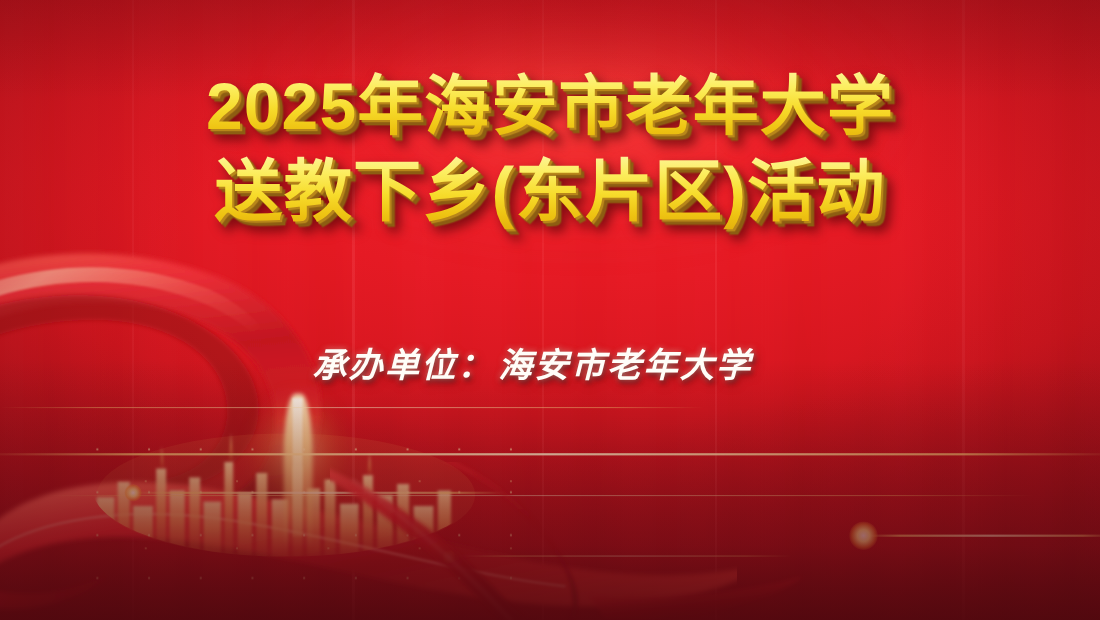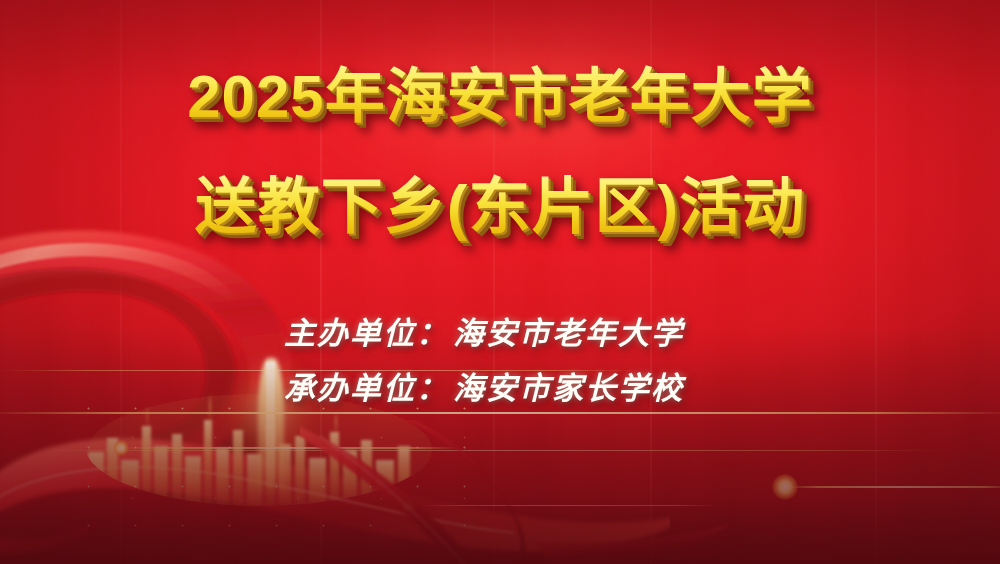--- a/index.html
+++ b/index.html
@@ -149,21 +149,21 @@
     background: linear-gradient(180deg, #fdf6a8 0%, #fcee62 26%, #f7dc2c 52%, #eec312 76%, #e0a90a 100%);
     -webkit-background-clip: text;
     background-clip: text;
     -webkit-text-fill-color: transparent;
     filter:
       drop-shadow(2px 2px 0 #b8861a)
       drop-shadow(3px 3px 0 #8d5d12)
       drop-shadow(4px 5px 5px rgba(92,6,10,0.75));
     white-space: nowrap;
   }
-  .title-line.second { font-size: 62px; margin-top: 32px; }
+  .title-line.second { font-size: 62px; }
 
   
   .org-block {
     position: absolute;
     left: 284px;
     top: 306px;
     width: 620px;
   }
   .org-line {
     font-family: "DejaVu Serif", "Liberation Serif", serif;
@@ -339,20 +339,17 @@
 
   <div class="layer bg-vignette"></div>
 
   <div class="title-block">
     <div class="title-line first">2025年海安市老年大学</div>
     <div class="title-line second">送教下乡(东片区)活动</div>
   </div>
 
   <div class="org-block">
     <div class="org-line">
-      <span>主办单位</span><span class="sep">：</span><span>海安市老年大学</span>
+      <span>承办单位</span><span class="sep">：</span><span>海安市老年大学</span>
     </div>
-    <div class="org-line">
-      <span>承办单位</span><span class="sep">：</span><span>海安市家长学校</span>
-    </div>
   </div>
 
 </div>
 
 </body></html>

